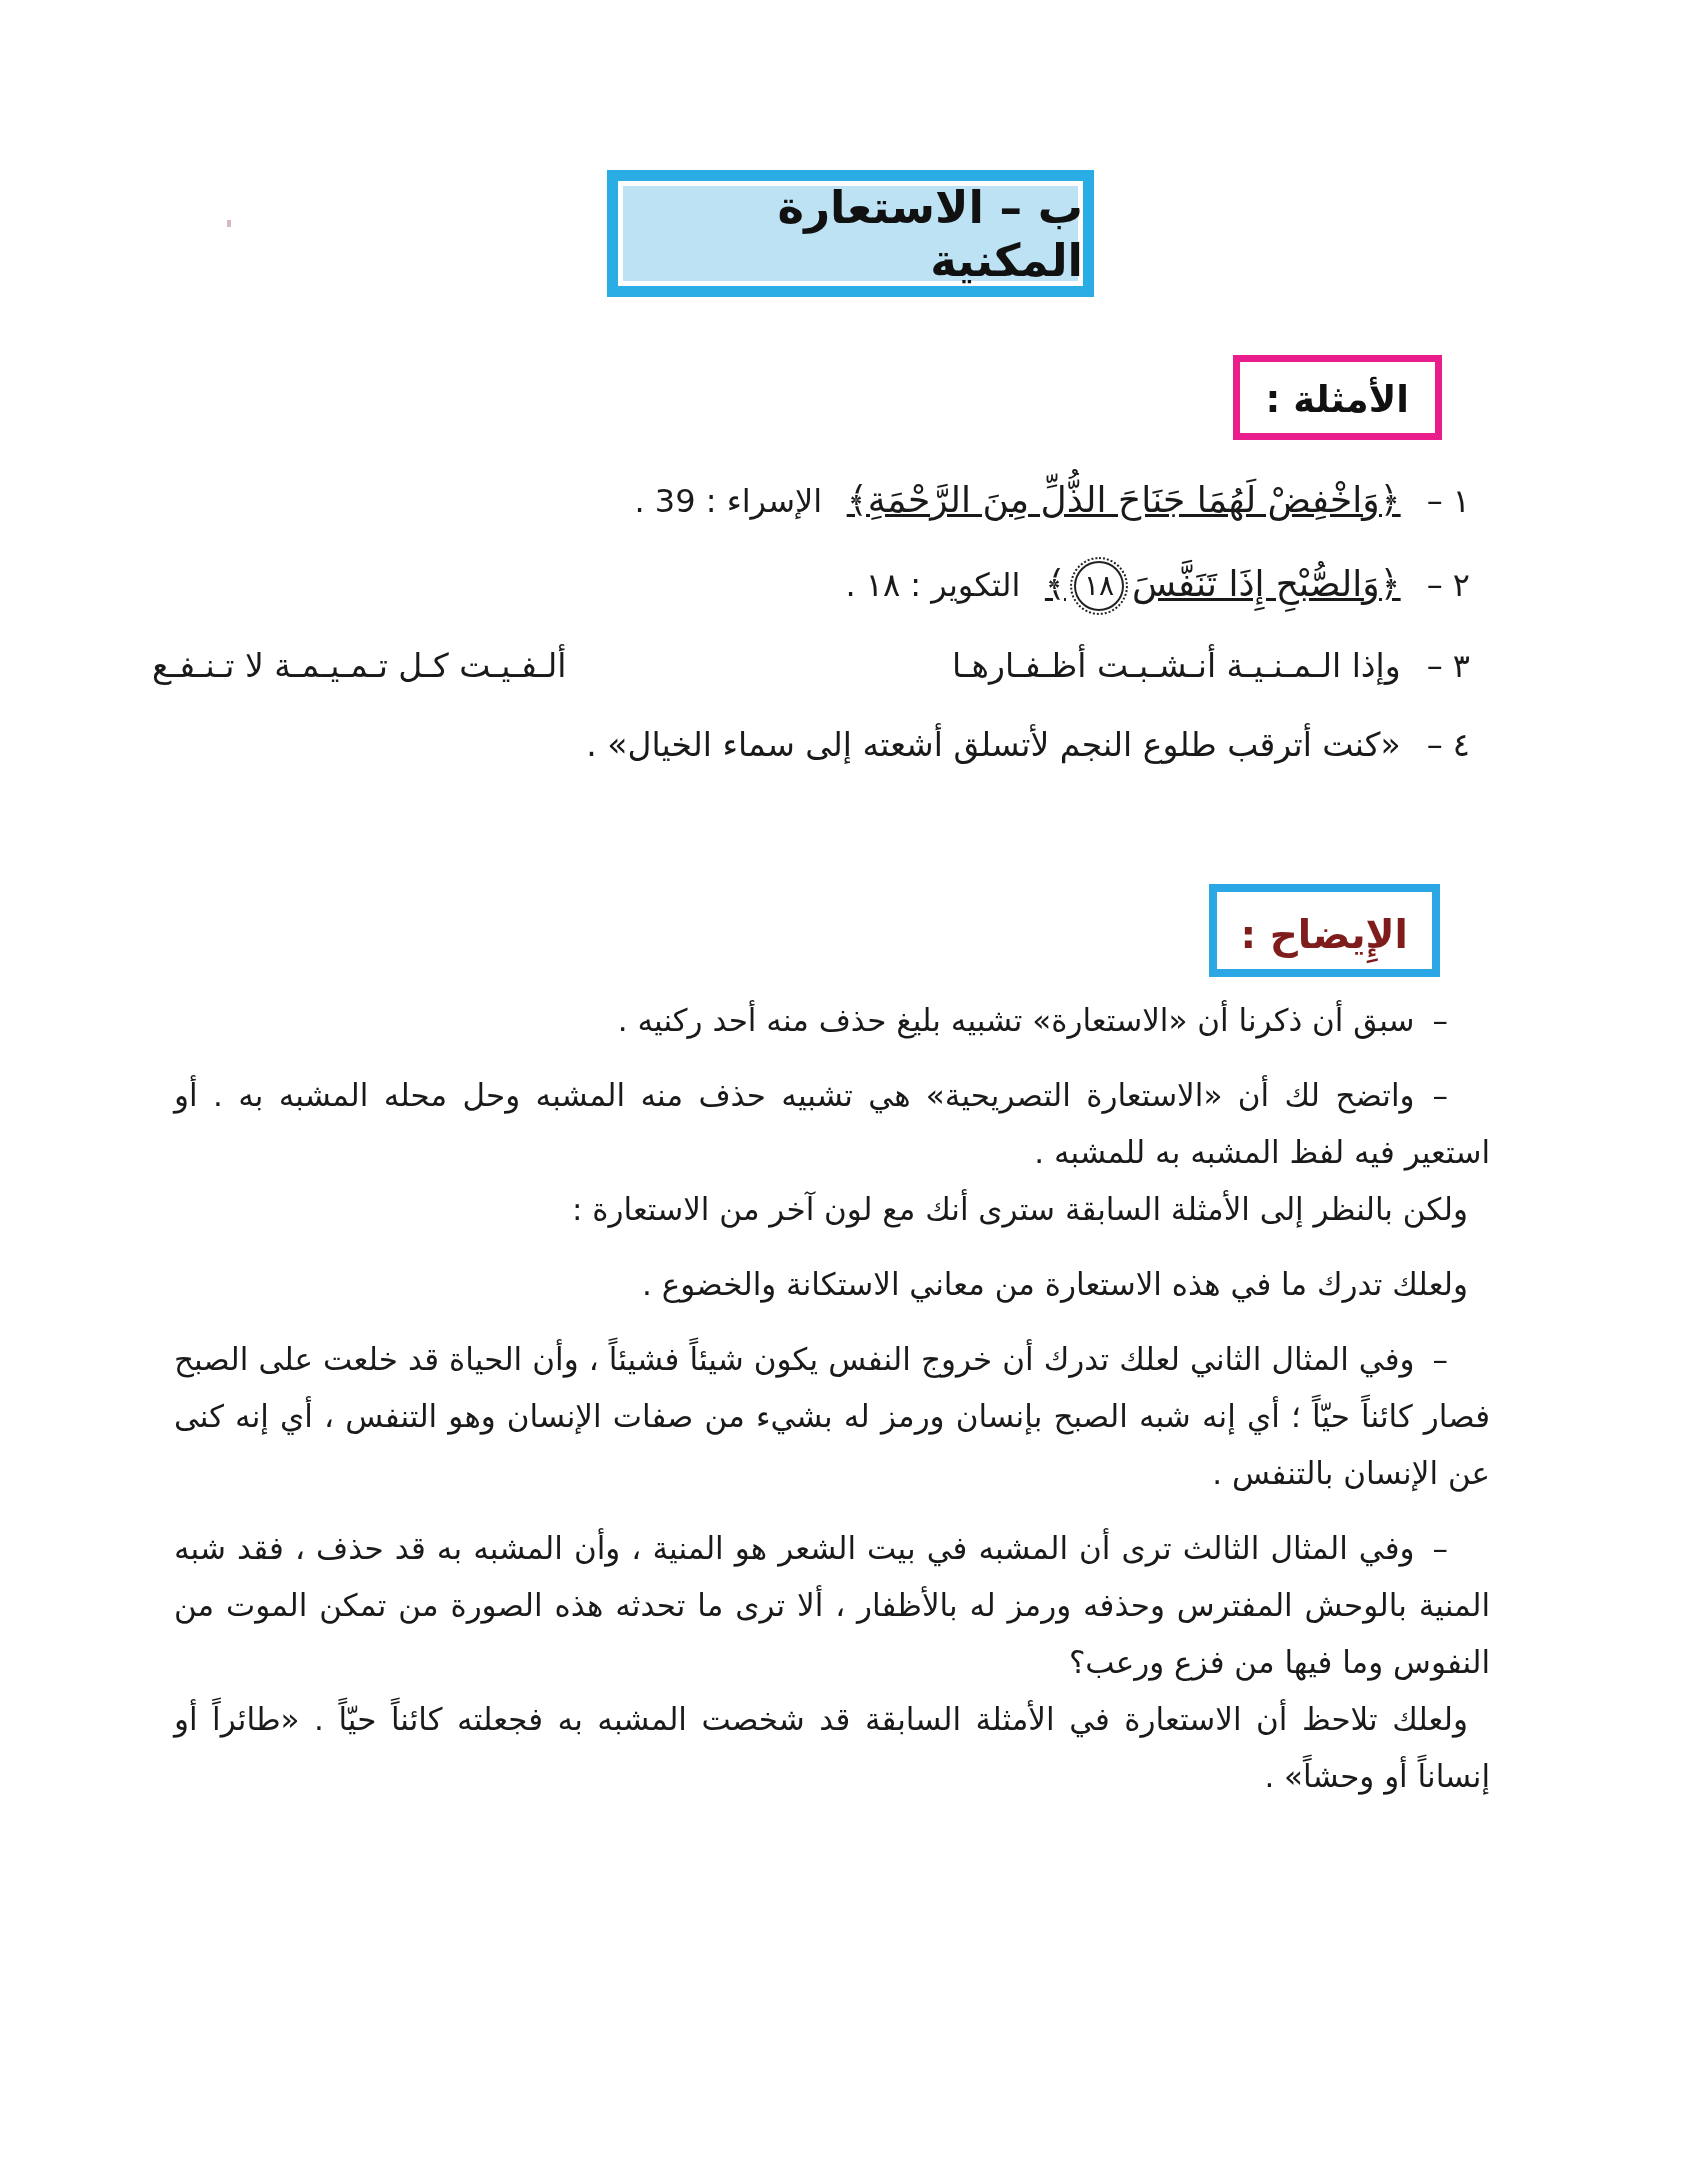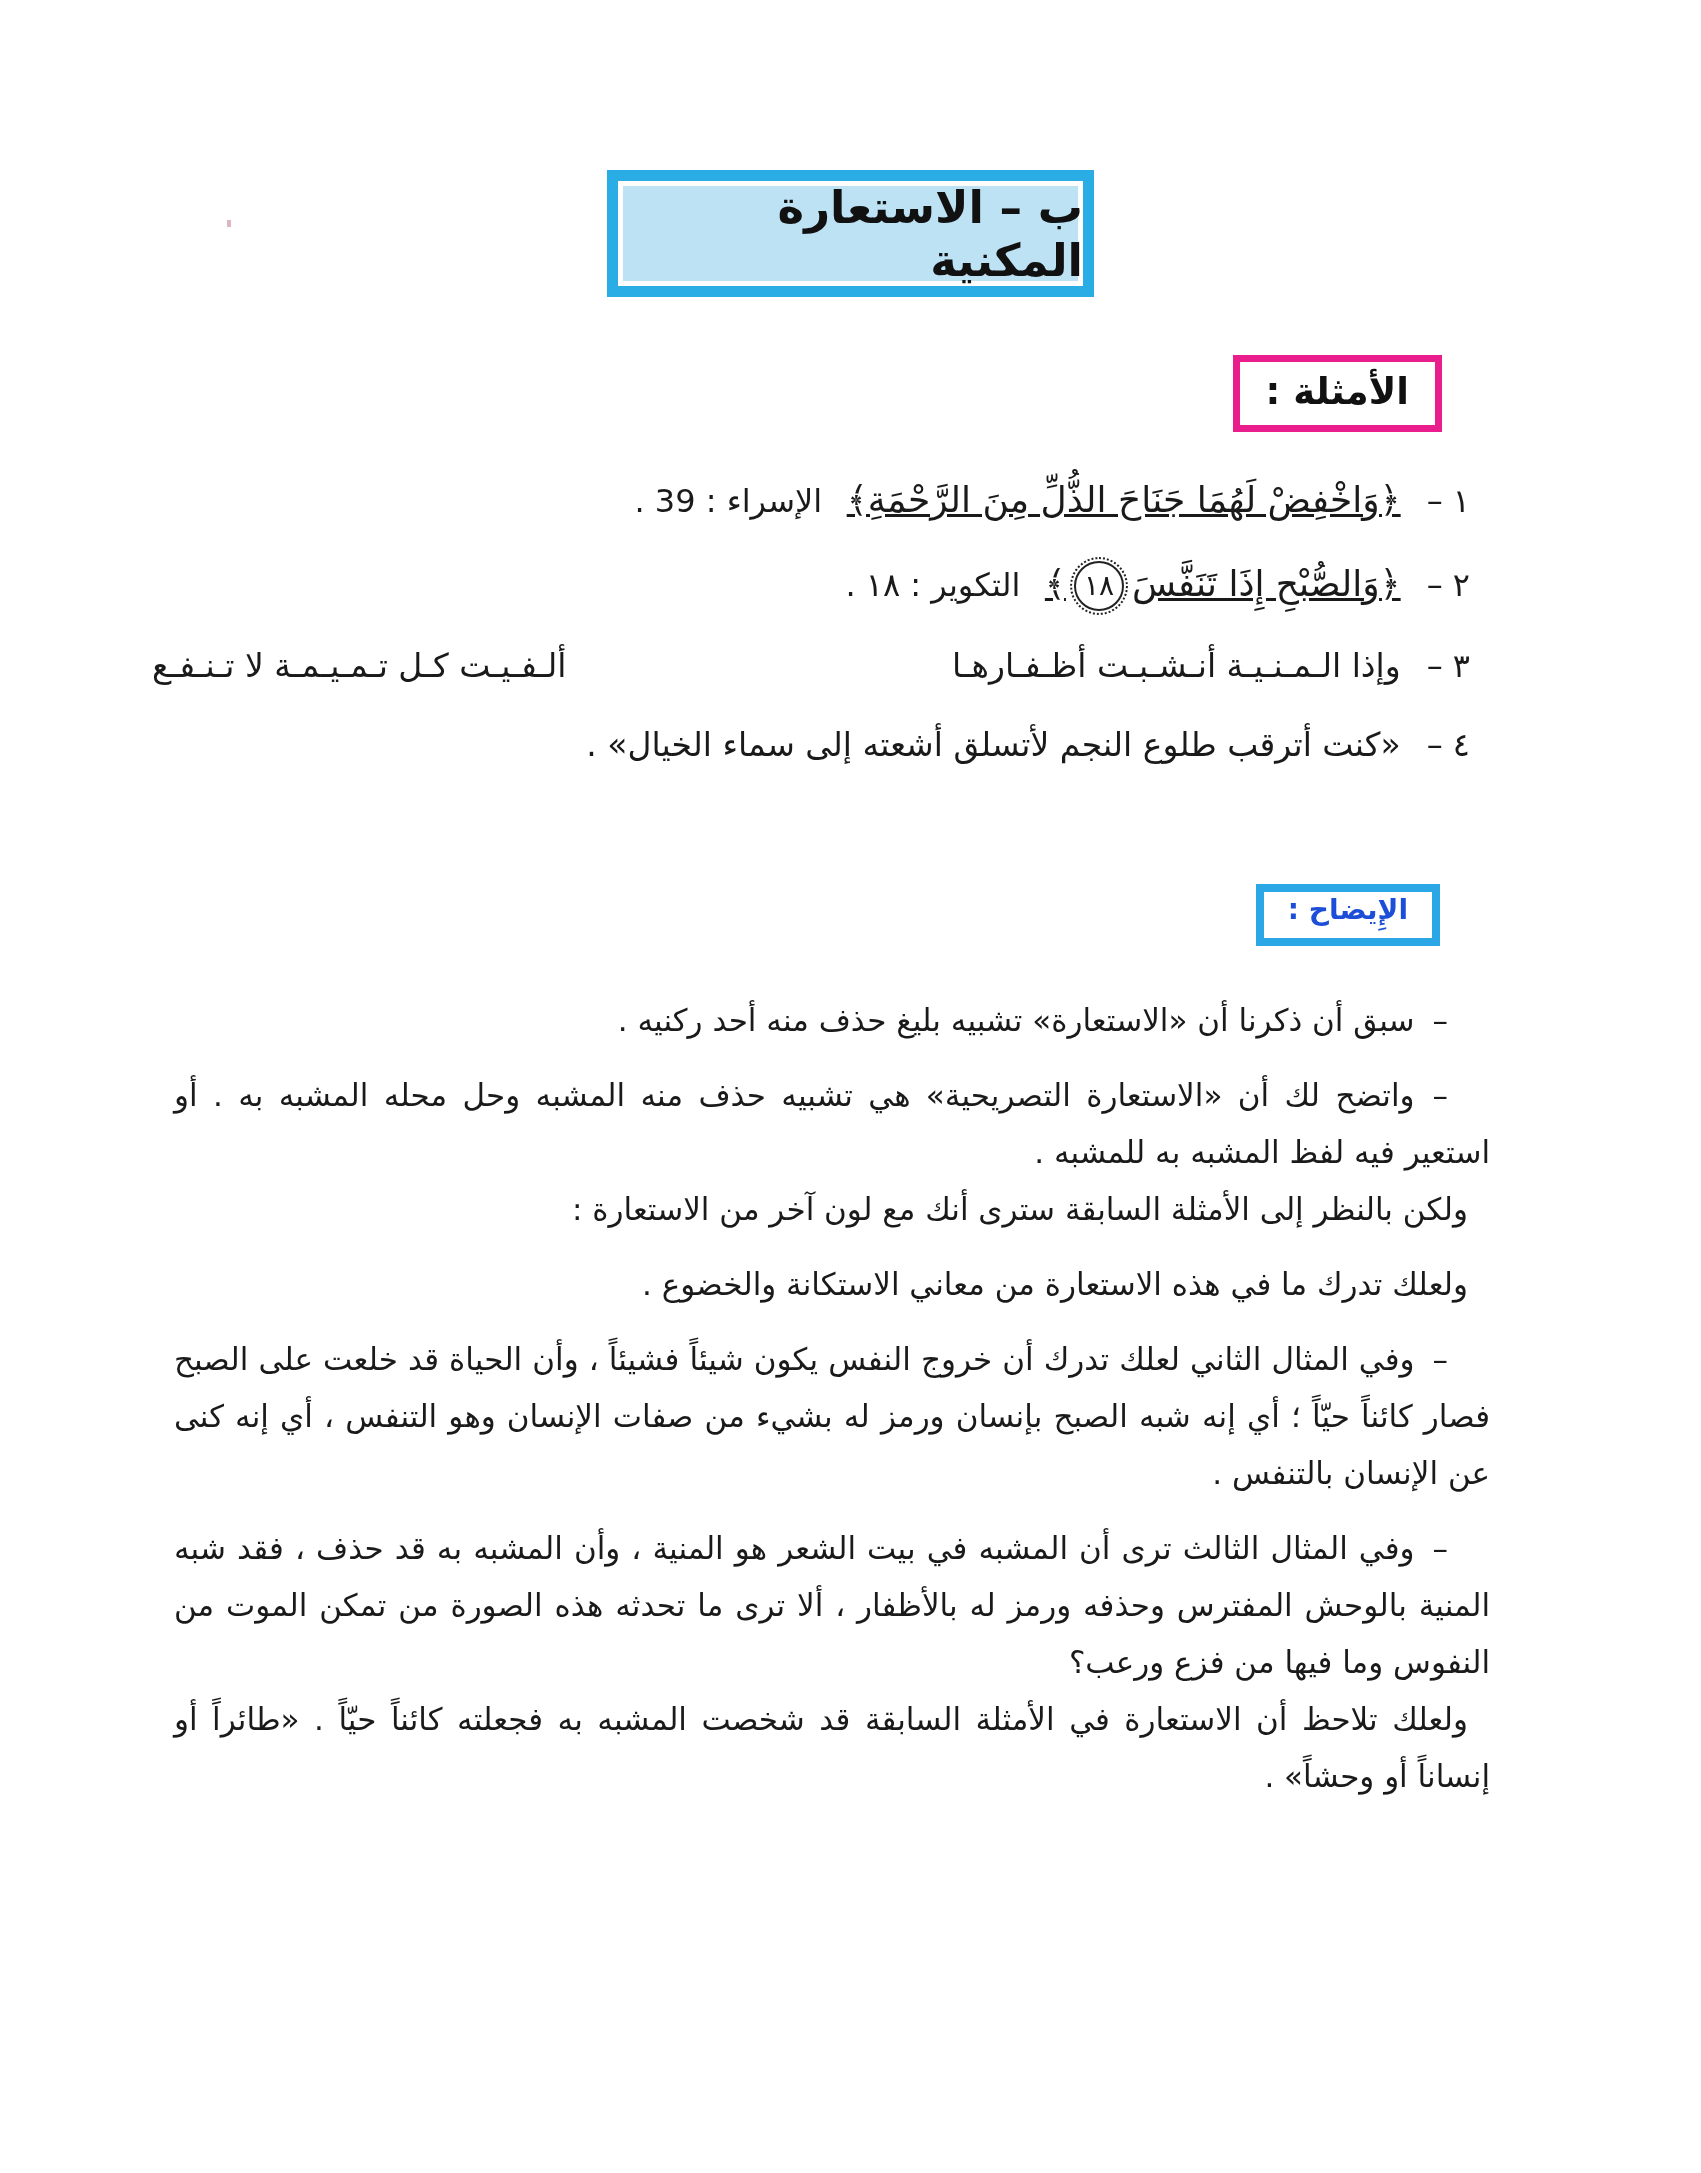--- a/index.html
+++ b/index.html
@@ -38,36 +38,36 @@
   }
 
   
   .examples-box {
     position: absolute;
     top: 355px;
     right: 259px;
     box-sizing: border-box;
     border: 7px solid #ea1d8c;
     background: #ffffff;
-    padding: 8px 26px 12px 26px;
+    padding: 16px 26px 12px 26px;
     font-size: 37px;
     font-weight: bold;
     color: #111;
   }
   .explain-box {
     position: absolute;
     top: 884px;
     right: 261px;
     box-sizing: border-box;
     border: 8px solid #2aa7e4;
     background: #ffffff;
-    padding: 1px 24px 12px 24px;
-    font-size: 28px;
+    padding: 20px 24px 12px 24px;
+    font-size: 39px;
     font-weight: bold;
-    color: #1d4ed8;
+    color: #7f1d1d;
   }
 
   
   .examples-list {
     position: absolute;
     top: 472px;
     right: 231px;
     left: 152px;
     font-size: 33px;
     line-height: 1.55;

